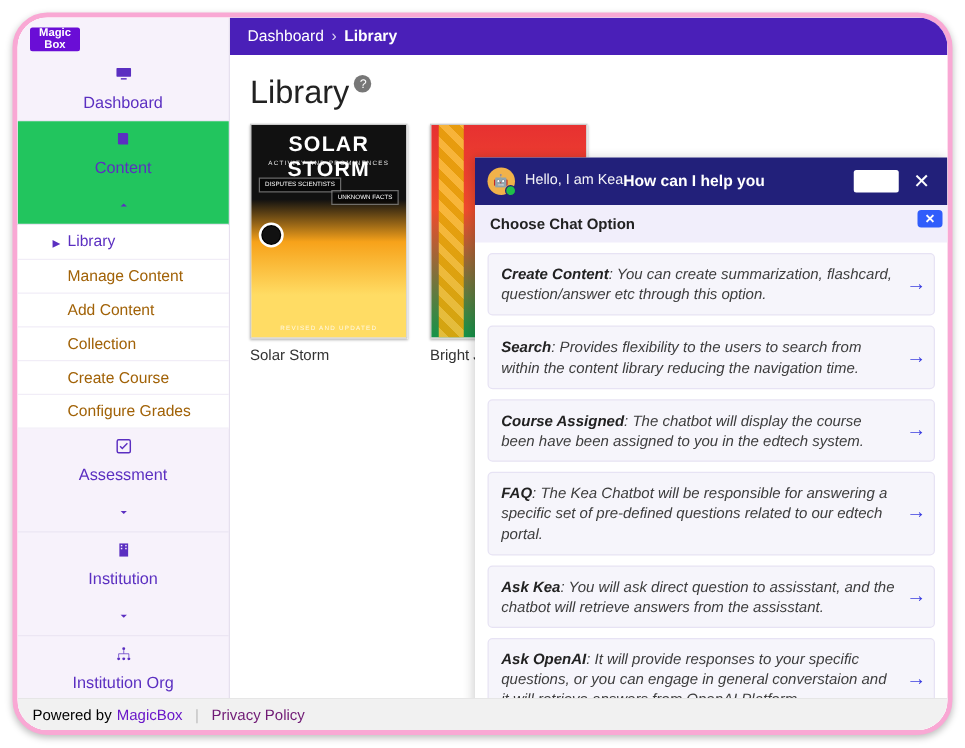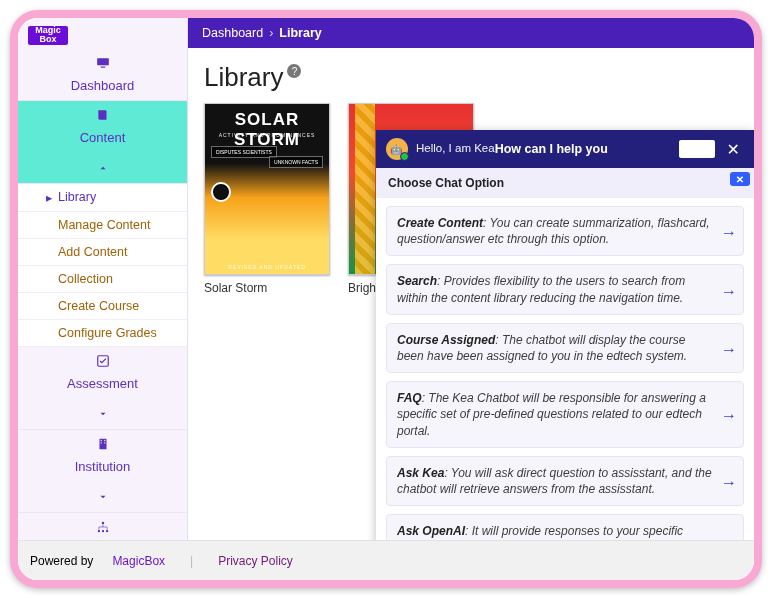--- a/index.html
+++ b/index.html
@@ -9,21 +9,21 @@
     display: flex;
     justify-content: center;
     align-items: flex-start;
     padding: 10px;
   }
   
   .tablet {
     width: 752px;
     height: 578px;
     background: #fff;
-    border: 8px solid #f9a8d4;
+    border: 4px solid #f9a8d4;
     border-radius: 28px;
     position: relative;
     overflow: hidden;
     box-shadow: 0 2px 6px rgba(0,0,0,0.25);
   }
   .screen {
     position: absolute;
     inset: 0;
     background: #fff;
     display: flex;
@@ -64,21 +64,21 @@
   .nav-item {
     display: flex;
     align-items: center;
     padding: 7px 10px;
     gap: 8px;
     border-bottom: 1px solid #ece6f3;
     cursor: pointer;
     white-space: nowrap;
   }
   .nav-item.main { color: #5b2fc1; font-weight: 500; }
-  .nav-item.selected { background: #5eead4; }
+  .nav-item.selected { background: #22c55e; }
   .nav-item .spacer { flex: 1; }
   .nav-icon { width: 14px; display:inline-flex; justify-content:center; color:#5b2fc1; }
   .nav-icon svg { width:14px; height:14px; }
   .chevron { width:10px; color:#5b2fc1; }
   .subnav {
     background: #fff;
   }
   .sub-item {
     display: flex;
     align-items: center;
@@ -238,27 +238,27 @@
   }
   .chat-opt .opt-title { font-weight:700; color:#222; }
   .chat-opt .arrow {
     position:absolute; right:6px; top:50%; transform:translateY(-50%);
     color:#3a3de0; font-size:16px;
   }
   
   .footer {
     position:absolute;
     left:0; right:0; bottom:0;
-    height:40px;
+    height:26px;
     background:#f1f1f1;
     display:flex;
     align-items:center;
     font-size:12px;
     padding:0 12px;
-    gap:25px;
+    gap:10px;
     border-top:1px solid #e2e2e2;
   }
   .footer .brand { color:#6a17c9; }
   .footer .sep { color:#bdbdbd; }
   .footer .pp { color:#701a75; }
 </style>
 </head>
 <body>
 
 <div class="tablet">

